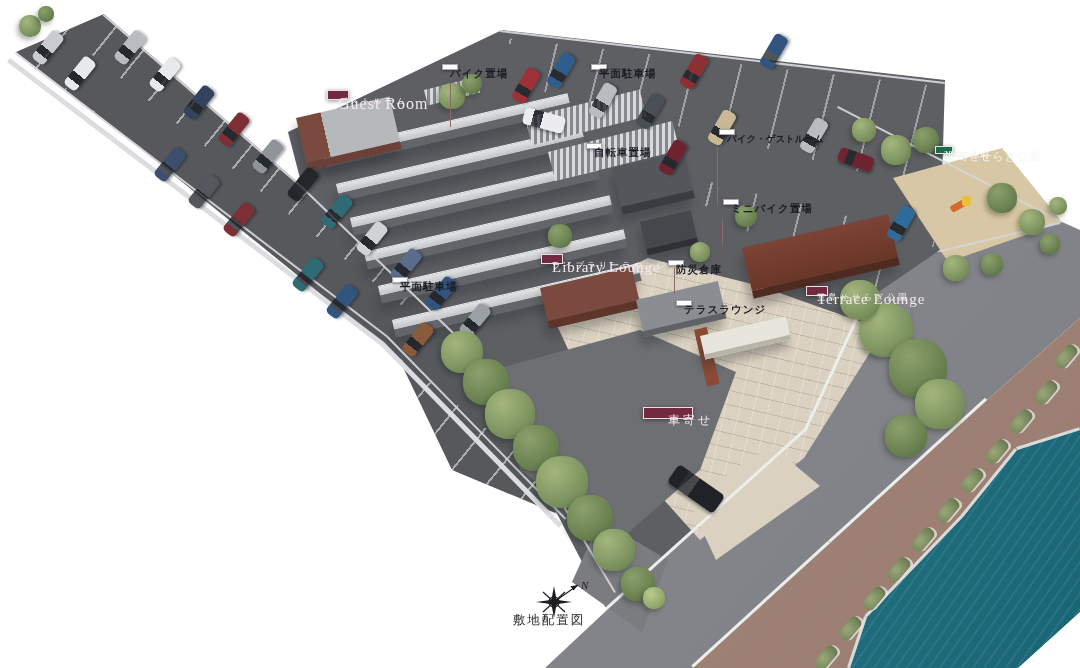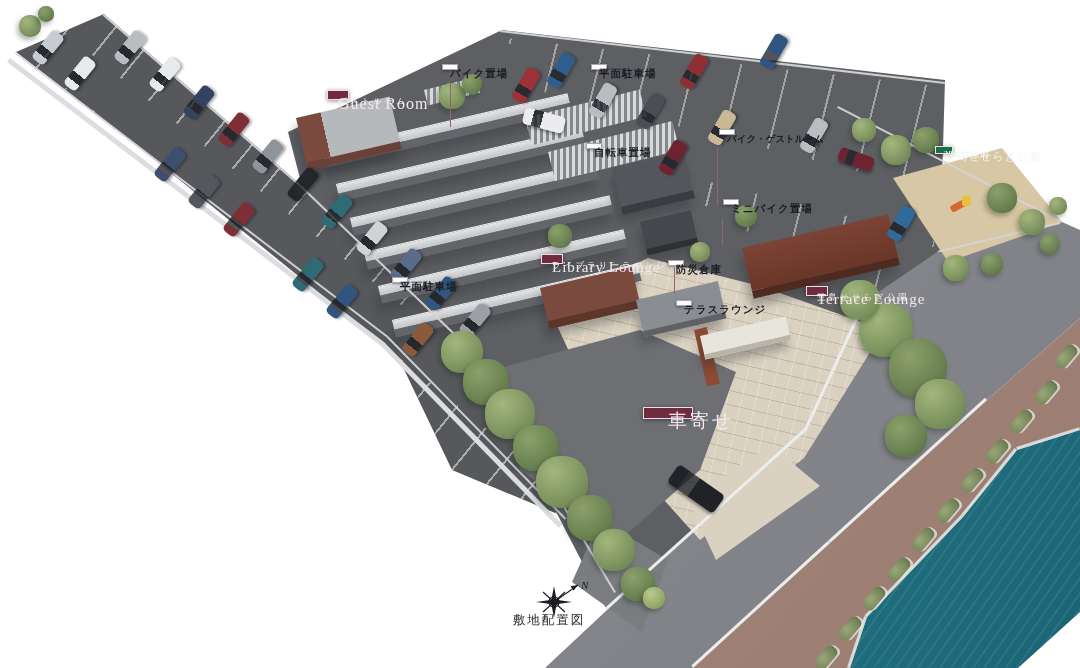--- a/index.html
+++ b/index.html
@@ -64,21 +64,21 @@
   .chip{transform:translateX(-50%);white-space:nowrap;text-align:center;z-index:30;}
   .chip.white{background:#fdfdfd;border:1px solid #a8a8ad;color:#1b1b24;
       font-size:10.5px;font-weight:bold;letter-spacing:1px;padding:2px 7px;line-height:14px;
       box-shadow:0 1px 3px rgba(0,0,0,.4);}
   .chip.small{font-size:9.5px;letter-spacing:0;}
   .chip.maroon{background:var(--maroon);color:#f4e9ec;border:1px solid rgba(255,255,255,.85);
       box-shadow:0 1px 4px rgba(0,0,0,.45);padding:4px 10px;}
   .chip.maroon .en{font-size:15px;letter-spacing:1px;line-height:17px;}
   .chip.maroon .ja{font-size:8.5px;letter-spacing:3px;line-height:11px;margin-top:1px;}
   .chip.maroon.gr .en{font-size:16px;}
-  .chip.maroon.single{font-size:19px;letter-spacing:3px;padding:5px 24px;line-height:15px;}
+  .chip.maroon.single{font-size:12px;letter-spacing:3px;padding:5px 24px;line-height:15px;}
   .chip.green{background:var(--green);color:#f2f7f3;border:1px solid rgba(255,255,255,.85);
       box-shadow:0 1px 4px rgba(0,0,0,.45);padding:3px 8px;}
   .chip.green .g1{font-size:7.5px;letter-spacing:1px;line-height:9px;}
   .chip.green .g2{font-size:11px;letter-spacing:1px;line-height:13px;}
 
   #caption{left:549px;top:612px;transform:translateX(-50%);font-size:12.5px;letter-spacing:2px;color:#26262c;}
 </style>
 </head>
 <body>
 

